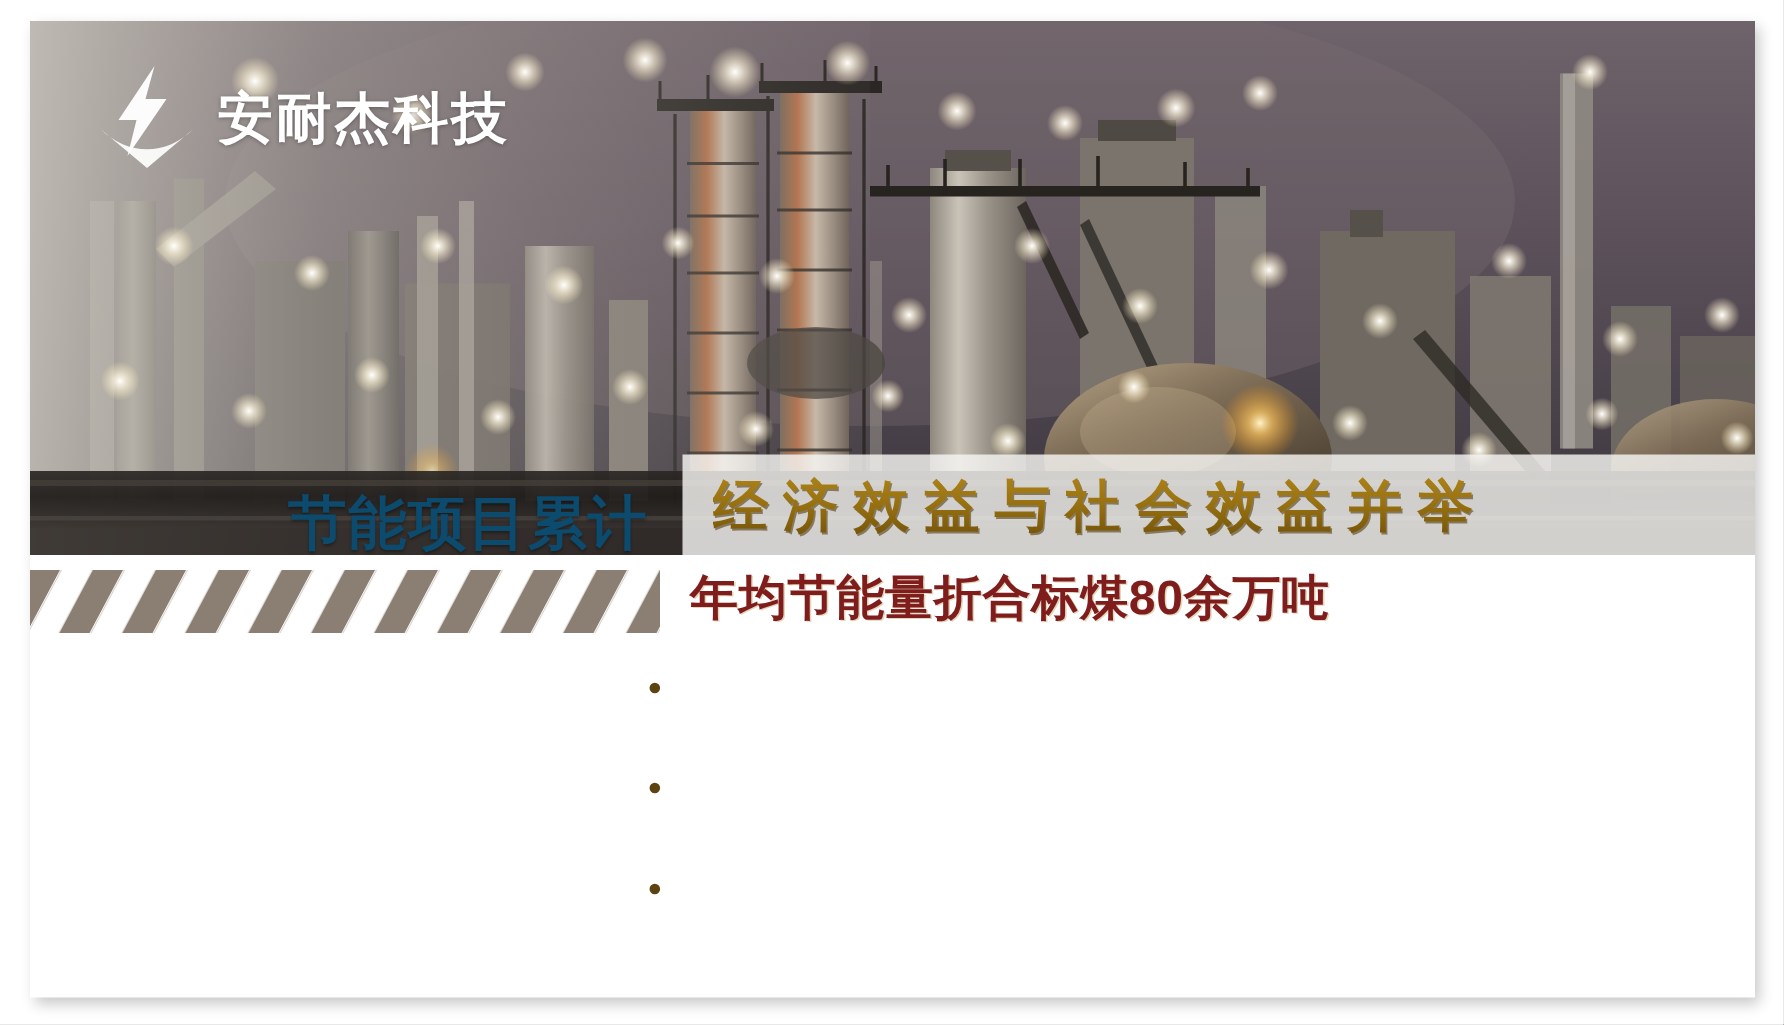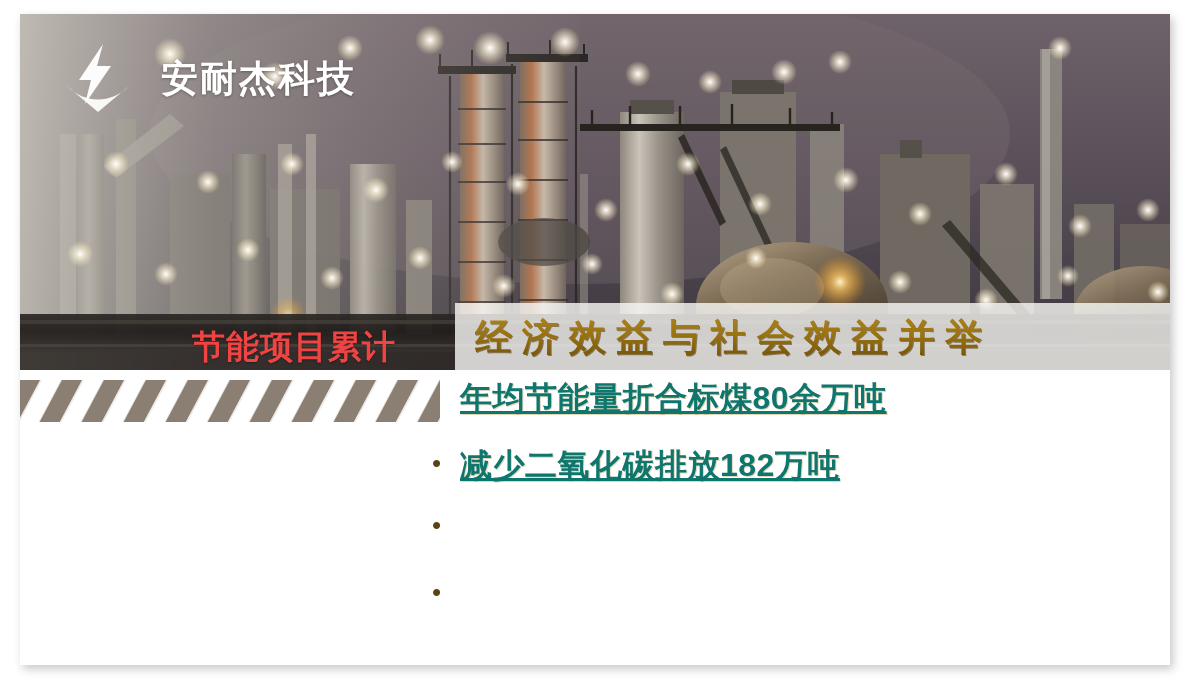--- a/index.html
+++ b/index.html
@@ -43,42 +43,42 @@
   }
   .photo-svg { position:absolute; left:0; top:0; width:1150px; height:356px; display:block; }
 
   
   .logo {
     position: absolute;
     left: 45px;
     top: 28px;
     display: flex;
     align-items: center;
-    gap: 30px;
+    gap: 14px;
     z-index: 14;
   }
   .logo-mark { width: 66px; height: 72px; display:block; }
   .logo-text {
     color: #ffffff;
     font-size: 37px;
     font-weight: bold;
     letter-spacing: 2px;
     text-shadow: 0 1px 3px rgba(0,0,0,0.30);
     white-space: nowrap;
     line-height: 1;
   }
 
   
   .left-heading {
     position: absolute;
     left: 172px;
     top: 316px;
     z-index: 16;
-    color: #ef4444;
-    font-size: 33px;
+    color: #0c4a6e;
+    font-size: 39px;
     font-weight: bold;
     letter-spacing: 1px;
     white-space: nowrap;
     line-height: 1;
     text-shadow: 0 1px 2px rgba(0,0,0,0.35);
   }
 
   
   .title-band {
     position: absolute;
@@ -151,28 +151,27 @@
     width: 28px;
     flex: 0 0 28px;
     text-align: left;
     color: #5d4212;
     font-size: 26px;
     line-height: 1;
     position: relative;
     top: -4px;
   }
   .bullet-text {
-    color: #0f766e;
+    color: #7f1d1d;
     font-size: 32px;
     font-weight: bold;
     letter-spacing: 0.5px;
     white-space: nowrap;
     line-height: 1;
     text-shadow: 1px 1px 0 rgba(160,120,30,0.30);
-    text-decoration: underline;
   }
 </style>
 </head>
 <body>
 
 <div class="slide-root">
   <div class="slide">
 
     <div class="photo">
       <svg class="photo-svg" viewBox="0 0 1150 356" preserveAspectRatio="none">
@@ -398,21 +397,20 @@
       </svg>
     </div>
 
     <div class="bullets">
       <div class="bullet-row">
         <span class="bullet-dot">•</span>
         <span class="bullet-text">年均节能量折合标煤80余万吨</span>
       </div>
       <div class="bullet-row">
         <span class="bullet-dot">•</span>
-        <span class="bullet-text">减少二氧化碳排放182万吨</span>
       </div>
       <div class="bullet-row">
         <span class="bullet-dot">•</span>
       </div>
       <div class="bullet-row">
         <span class="bullet-dot">•</span>
       </div>
     </div>
 
   </div>

